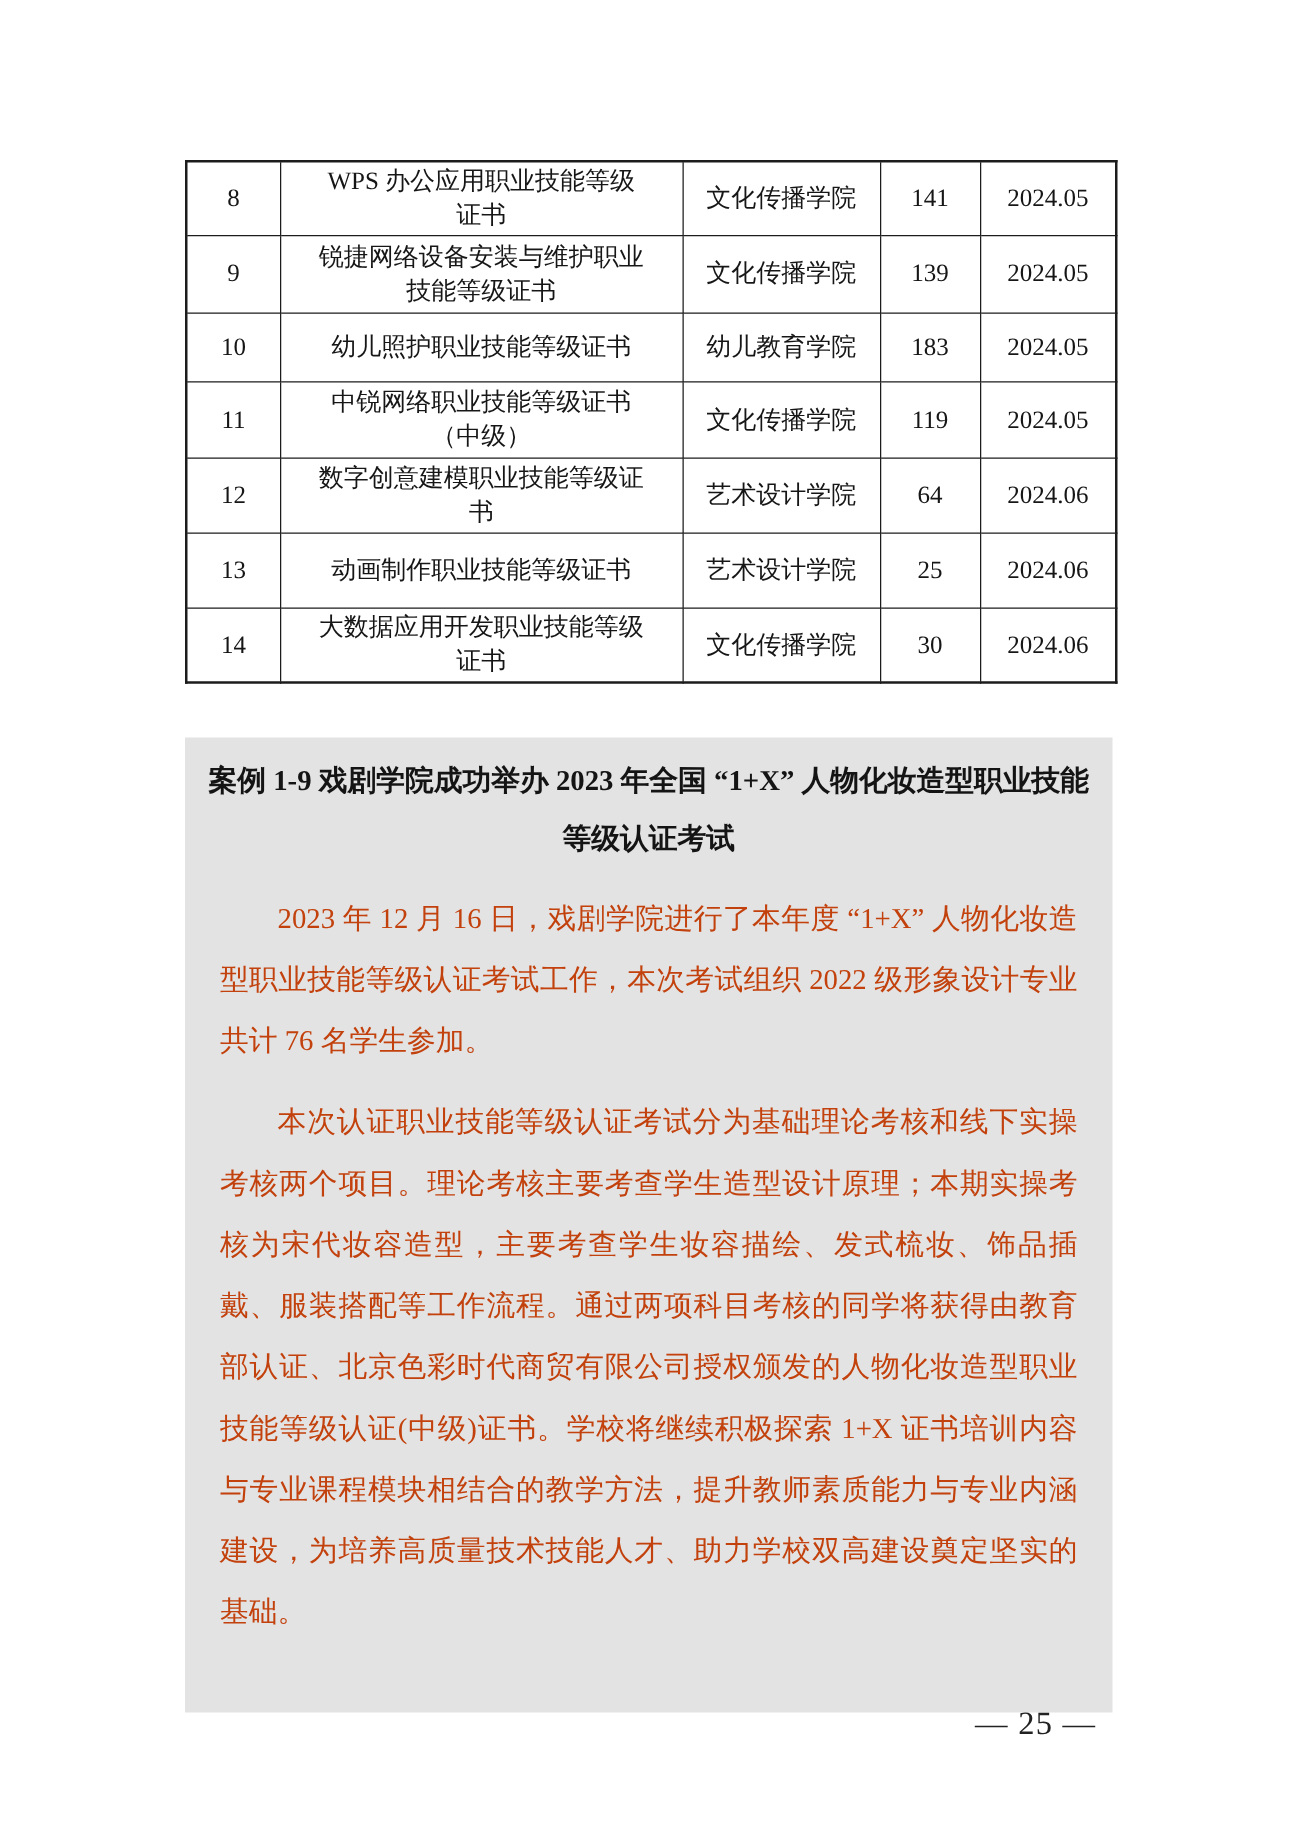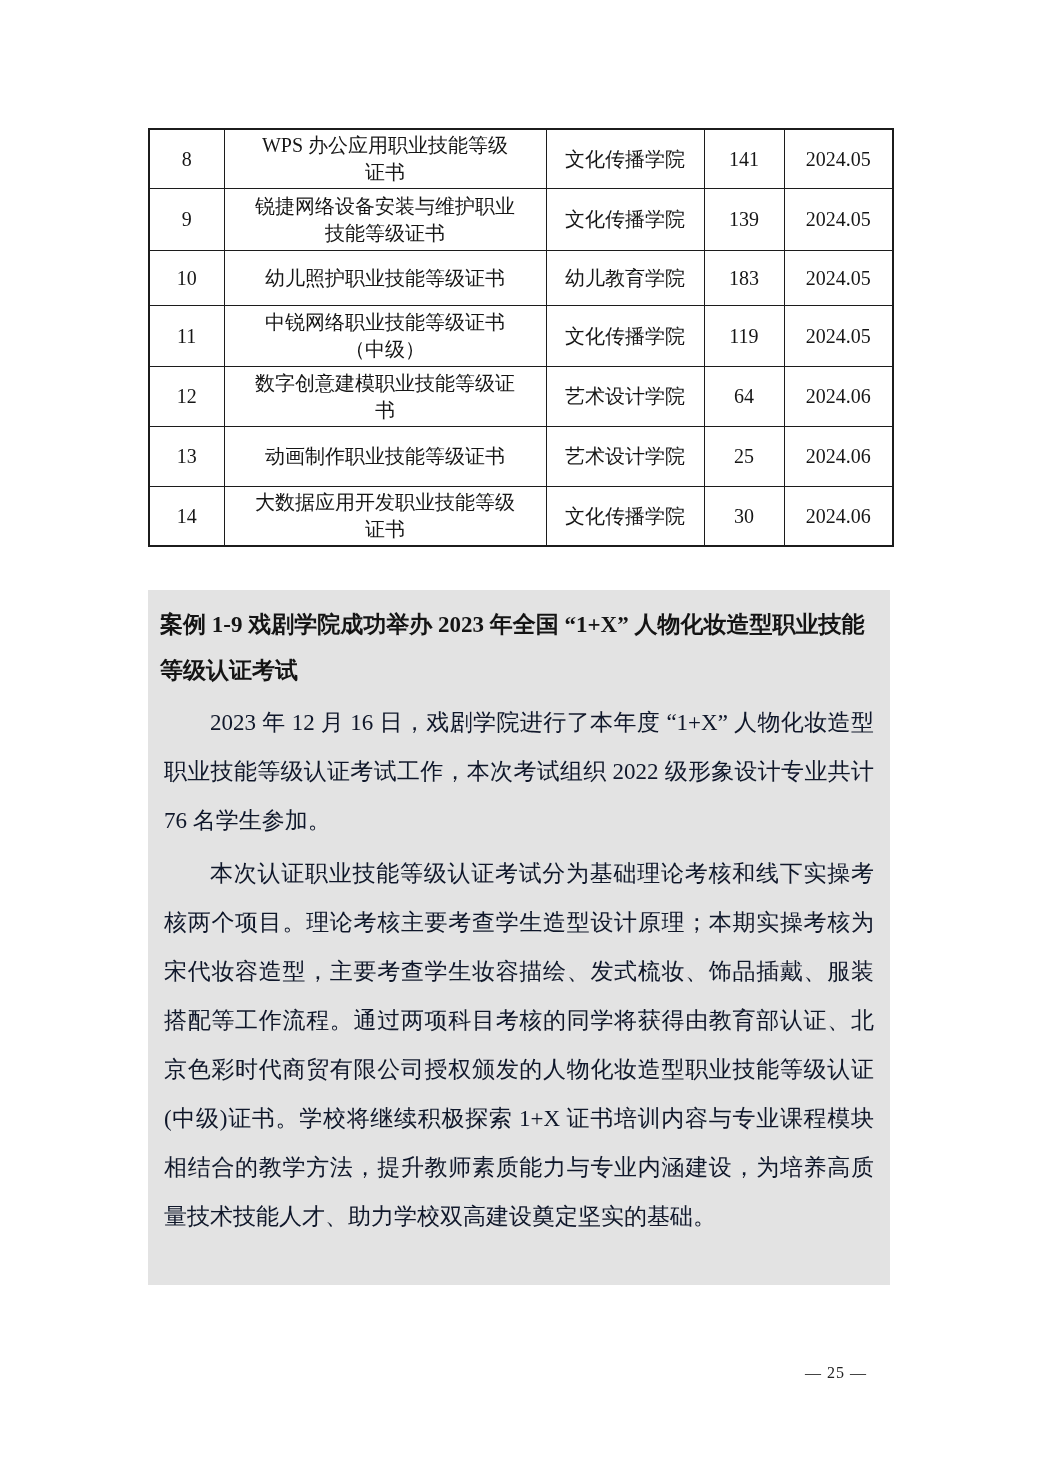--- a/index.html
+++ b/index.html
@@ -46,37 +46,37 @@
     left: 148px; top: 590px;
     width: 742px;
     min-height: 687px;
     background: #e3e3e3;
     padding: 12px 12px 40px 12px;
   }
   .case-heading {
     margin: 0;
     font-size: 23px;
     font-weight: bold;
+    text-align: center;
     line-height: 46px;
     color: #141414;
   }
   .case-para {
-    margin: 4px;
+    margin: 16px;
     font-size: 23px;
     line-height: 49px;
     text-align: justify;
     text-indent: 2em;
-    color: #0f172a;
+    color: #c2410c;
   }
   .page-number {
     position: absolute;
     left: 780px; top: 1364px;
     width: 112px;
-    text-align: center;
-    font-size: 16px;
+    font-size: 26px;
     letter-spacing: 1px;
     color: #222222;
   }
 </style>
 </head>
 <body>
 
 <div class="page">
 
   <table class="cert-table">

